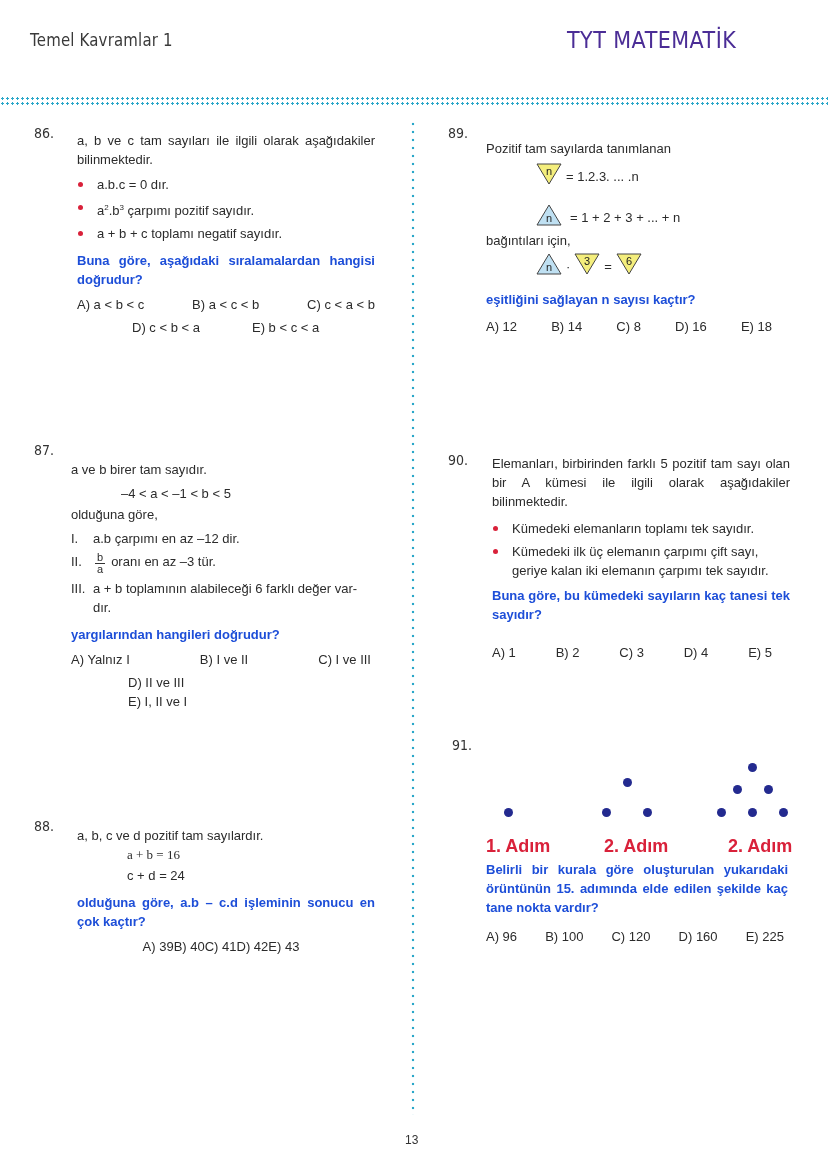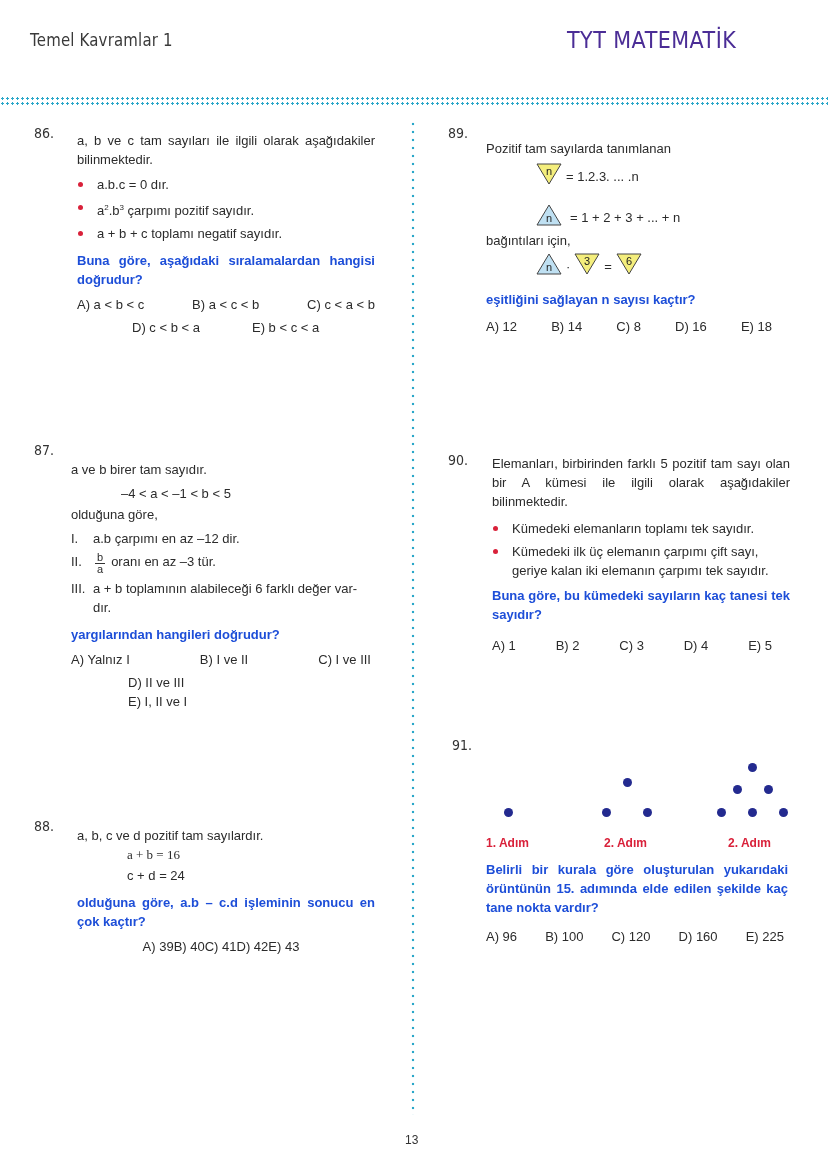--- a/index.html
+++ b/index.html
@@ -50,21 +50,21 @@
     width: 5px; height: 5px; border-radius: 50%; background: #d9213a;
   }
   .opts { display: flex; justify-content: space-between; margin-top: 6px; }
   .opts2 { display: flex; margin-top: 4px; }
   .roman { display: flex; margin-bottom: 4px; }
   .roman .rl { width: 22px; flex-shrink: 0; }
   .frac { display: inline-flex; flex-direction: column; align-items: center; vertical-align: middle; font-size: 11px; line-height: 11px; margin: 0 6px 0 2px; }
   .frac .num { border-bottom: 1px solid #333; padding: 0 2px; }
   .tri { display: inline-block; vertical-align: middle; }
   .dot { position: absolute; width: 9px; height: 9px; border-radius: 50%; background: #232a8f; }
-  .adim { position: absolute; font-weight: bold; color: #d9213a; font-size: 12px; }
+  .adim { position: absolute; font-weight: bold; color: #d9213a; font-size: 18px; }
   .pageno { position: absolute; left: 405px; top: 1133px; font-size: 12px; color: #333; }
 </style>
 </head>
 <body>
 
 <div class="hdr-left">Temel Kavramlar 1</div>
 <div class="hdr-right">TYT MATEMATİK</div>
 <div class="dotband"></div>
 <div class="vdots"></div>
 
@@ -191,21 +191,21 @@
 </div>
 
 <div class="qnum" style="left:448px;top:452px;">90.</div>
 <div class="q" style="left:492px;top:454px;width:298px;">
   <p class="p just">Elemanları, birbirinden farklı 5 pozitif tam sayı olan bir A kümesi ile ilgili olarak aşağıdakiler bilinmektedir.</p>
   <ul class="red" style="margin-top:8px;">
     <li>Kümedeki elemanların toplamı tek sayıdır.</li>
     <li>Kümedeki ilk üç elemanın çarpımı çift sayı, geriye kalan iki elemanın çarpımı tek sayıdır.</li>
   </ul>
   <p class="p bold just" style="margin-top:6px;">Buna göre, bu kümedeki sayıların kaç tanesi tek sayıdır?</p>
-  <div class="opts" style="margin-top:12px;padding-right:18px;">
+  <div class="opts" style="margin-top:19px;padding-right:18px;">
     <span>A) 1</span>
     <span>B) 2</span>
     <span>C) 3</span>
     <span>D) 4</span>
     <span>E) 5</span>
   </div>
 </div>
 
 <div class="qnum" style="left:452px;top:737px;">91.</div>
 <div>

